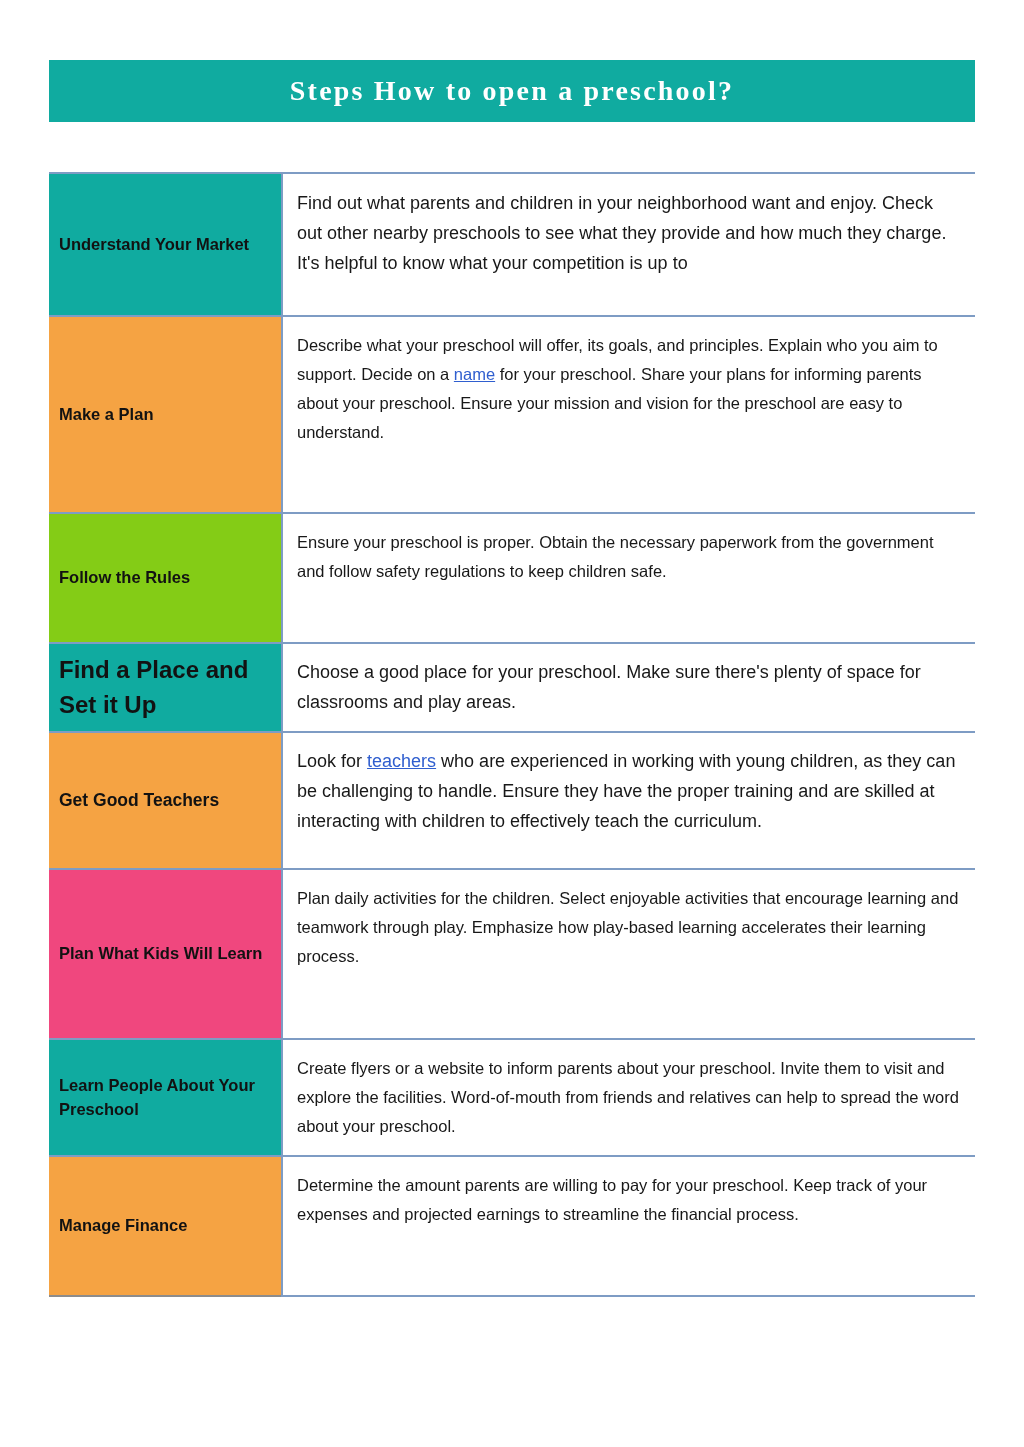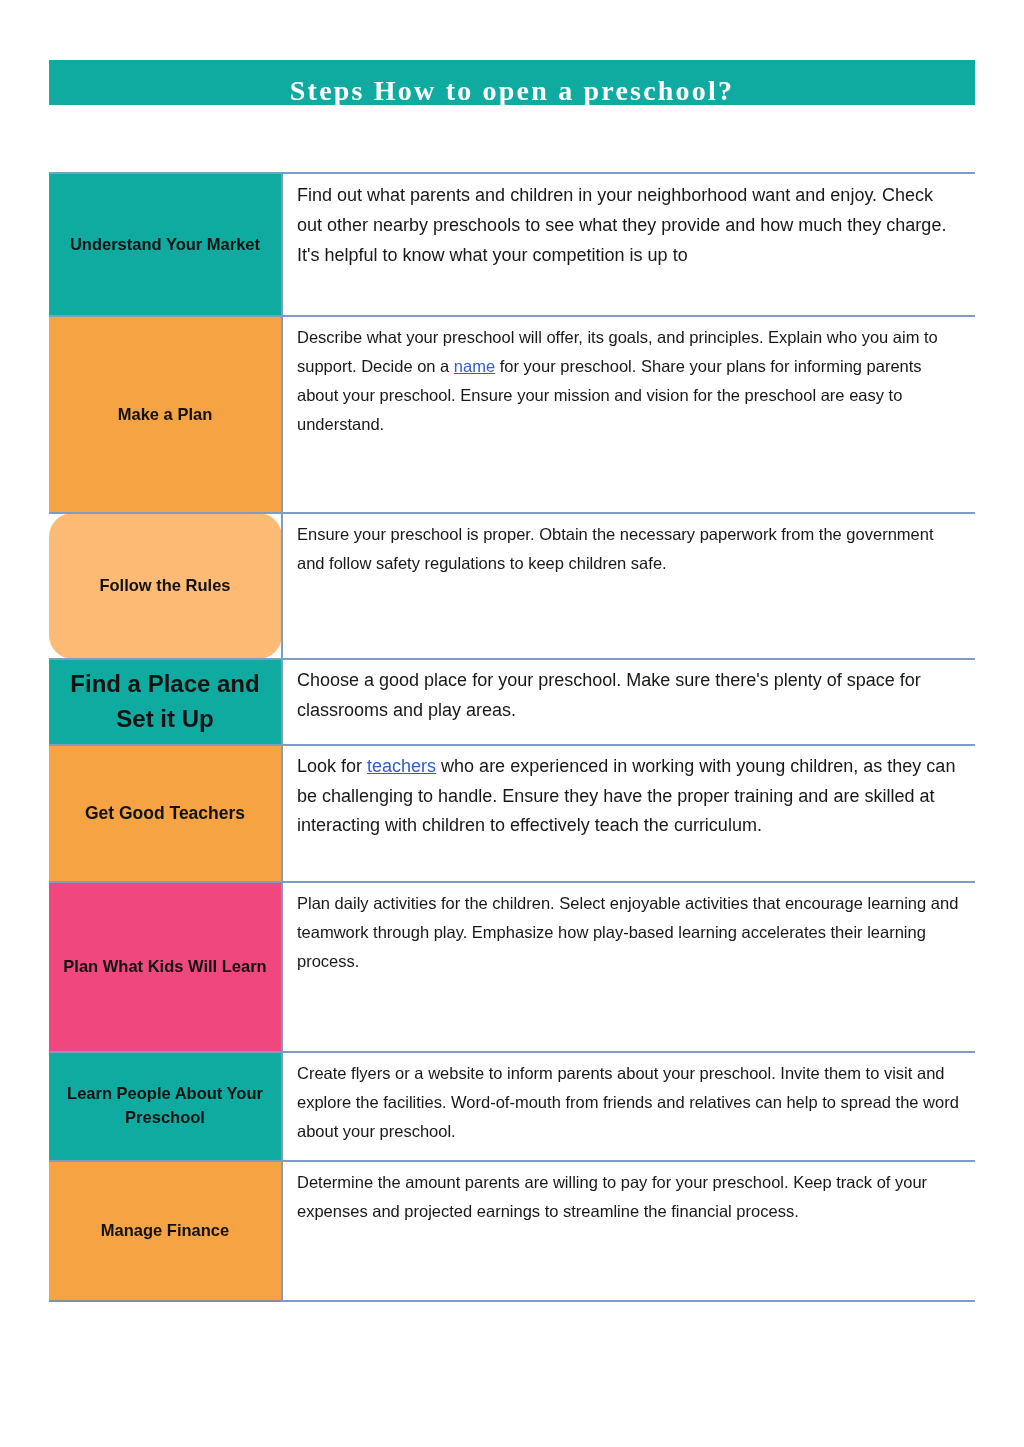--- a/index.html
+++ b/index.html
@@ -21,24 +21,24 @@
     background: #ffffff;
     overflow: hidden;
   }
 
   
   .title-banner {
     position: absolute;
     left: 49px;
     top: 60px;
     width: 926px;
-    height: 45px;
+    height: 62px;
     background: #10ABA0;
     display: flex;
-    align-items: flex-end;
+    align-items: center;
     justify-content: center;
   }
   .title-text {
     font-family: "Liberation Serif", "DejaVu Serif", serif;
     font-weight: bold;
     font-size: 28px;
     letter-spacing: 2.2px;
     color: #ffffff;
     white-space: nowrap;
     line-height: 1;
@@ -53,37 +53,37 @@
     border-collapse: collapse;
     table-layout: fixed;
   }
   .steps-table col.c-label { width: 233px; }
   .steps-table col.c-body  { width: 693px; }
 
   .steps-table tr { }
 
   td.label-cell {
     vertical-align: middle;
-    text-align: center;
+    text-align: left;
     padding: 6px 10px;
     border-top: 2px solid #7e9cc4;
     box-sizing: border-box;
   }
   td.label-cell .label-text {
     font-family: "Liberation Sans", sans-serif;
     font-weight: bold;
     font-size: 16.5px;
     line-height: 1.45;
     color: #121212;
     display: block;
   }
 
   td.body-cell {
     vertical-align: top;
-    padding: 6px 16px 14px 14px;
+    padding: 14px 16px 14px 14px;
     border-top: 2px solid #7e9cc4;
     border-left: 2px solid #7e9cc4;
     background: #ffffff;
     box-sizing: border-box;
   }
   td.body-cell .body-text {
     font-family: "Liberation Sans", sans-serif;
     font-size: 16.5px;
     line-height: 1.75;
     color: #181818;
@@ -148,21 +148,21 @@
         </tr>
         <tr class="row-1">
           <td class="label-cell" style="background: rgb(245, 163, 67); height: 197px;">
             <span class="label-text">Make a Plan</span>
           </td>
           <td class="body-cell">
             <span class="body-text"><span>Describe what your preschool will offer, its goals, and principles. Explain who you aim to support. Decide on a </span><a class="inline-link" href="#">name</a><span> for your preschool. Share your plans for informing parents about your preschool. Ensure your mission and vision for the preschool are easy to understand.</span></span>
           </td>
         </tr>
         <tr class="row-2">
-          <td class="label-cell" style="background: #fdba74; height: 146px; border-radius: 24px;">
+          <td class="label-cell" style="background: #84cc16; height: 130px;">
             <span class="label-text">Follow the Rules</span>
           </td>
           <td class="body-cell">
             <span class="body-text"><span>Ensure your preschool is proper. Obtain the necessary paperwork from the government and follow safety regulations to keep children safe.</span></span>
           </td>
         </tr>
         <tr class="row-3">
           <td class="label-cell" style="background: rgb(16, 171, 160); height: 86px;">
             <span class="label-text">Find a Place and Set it Up</span>
           </td>

